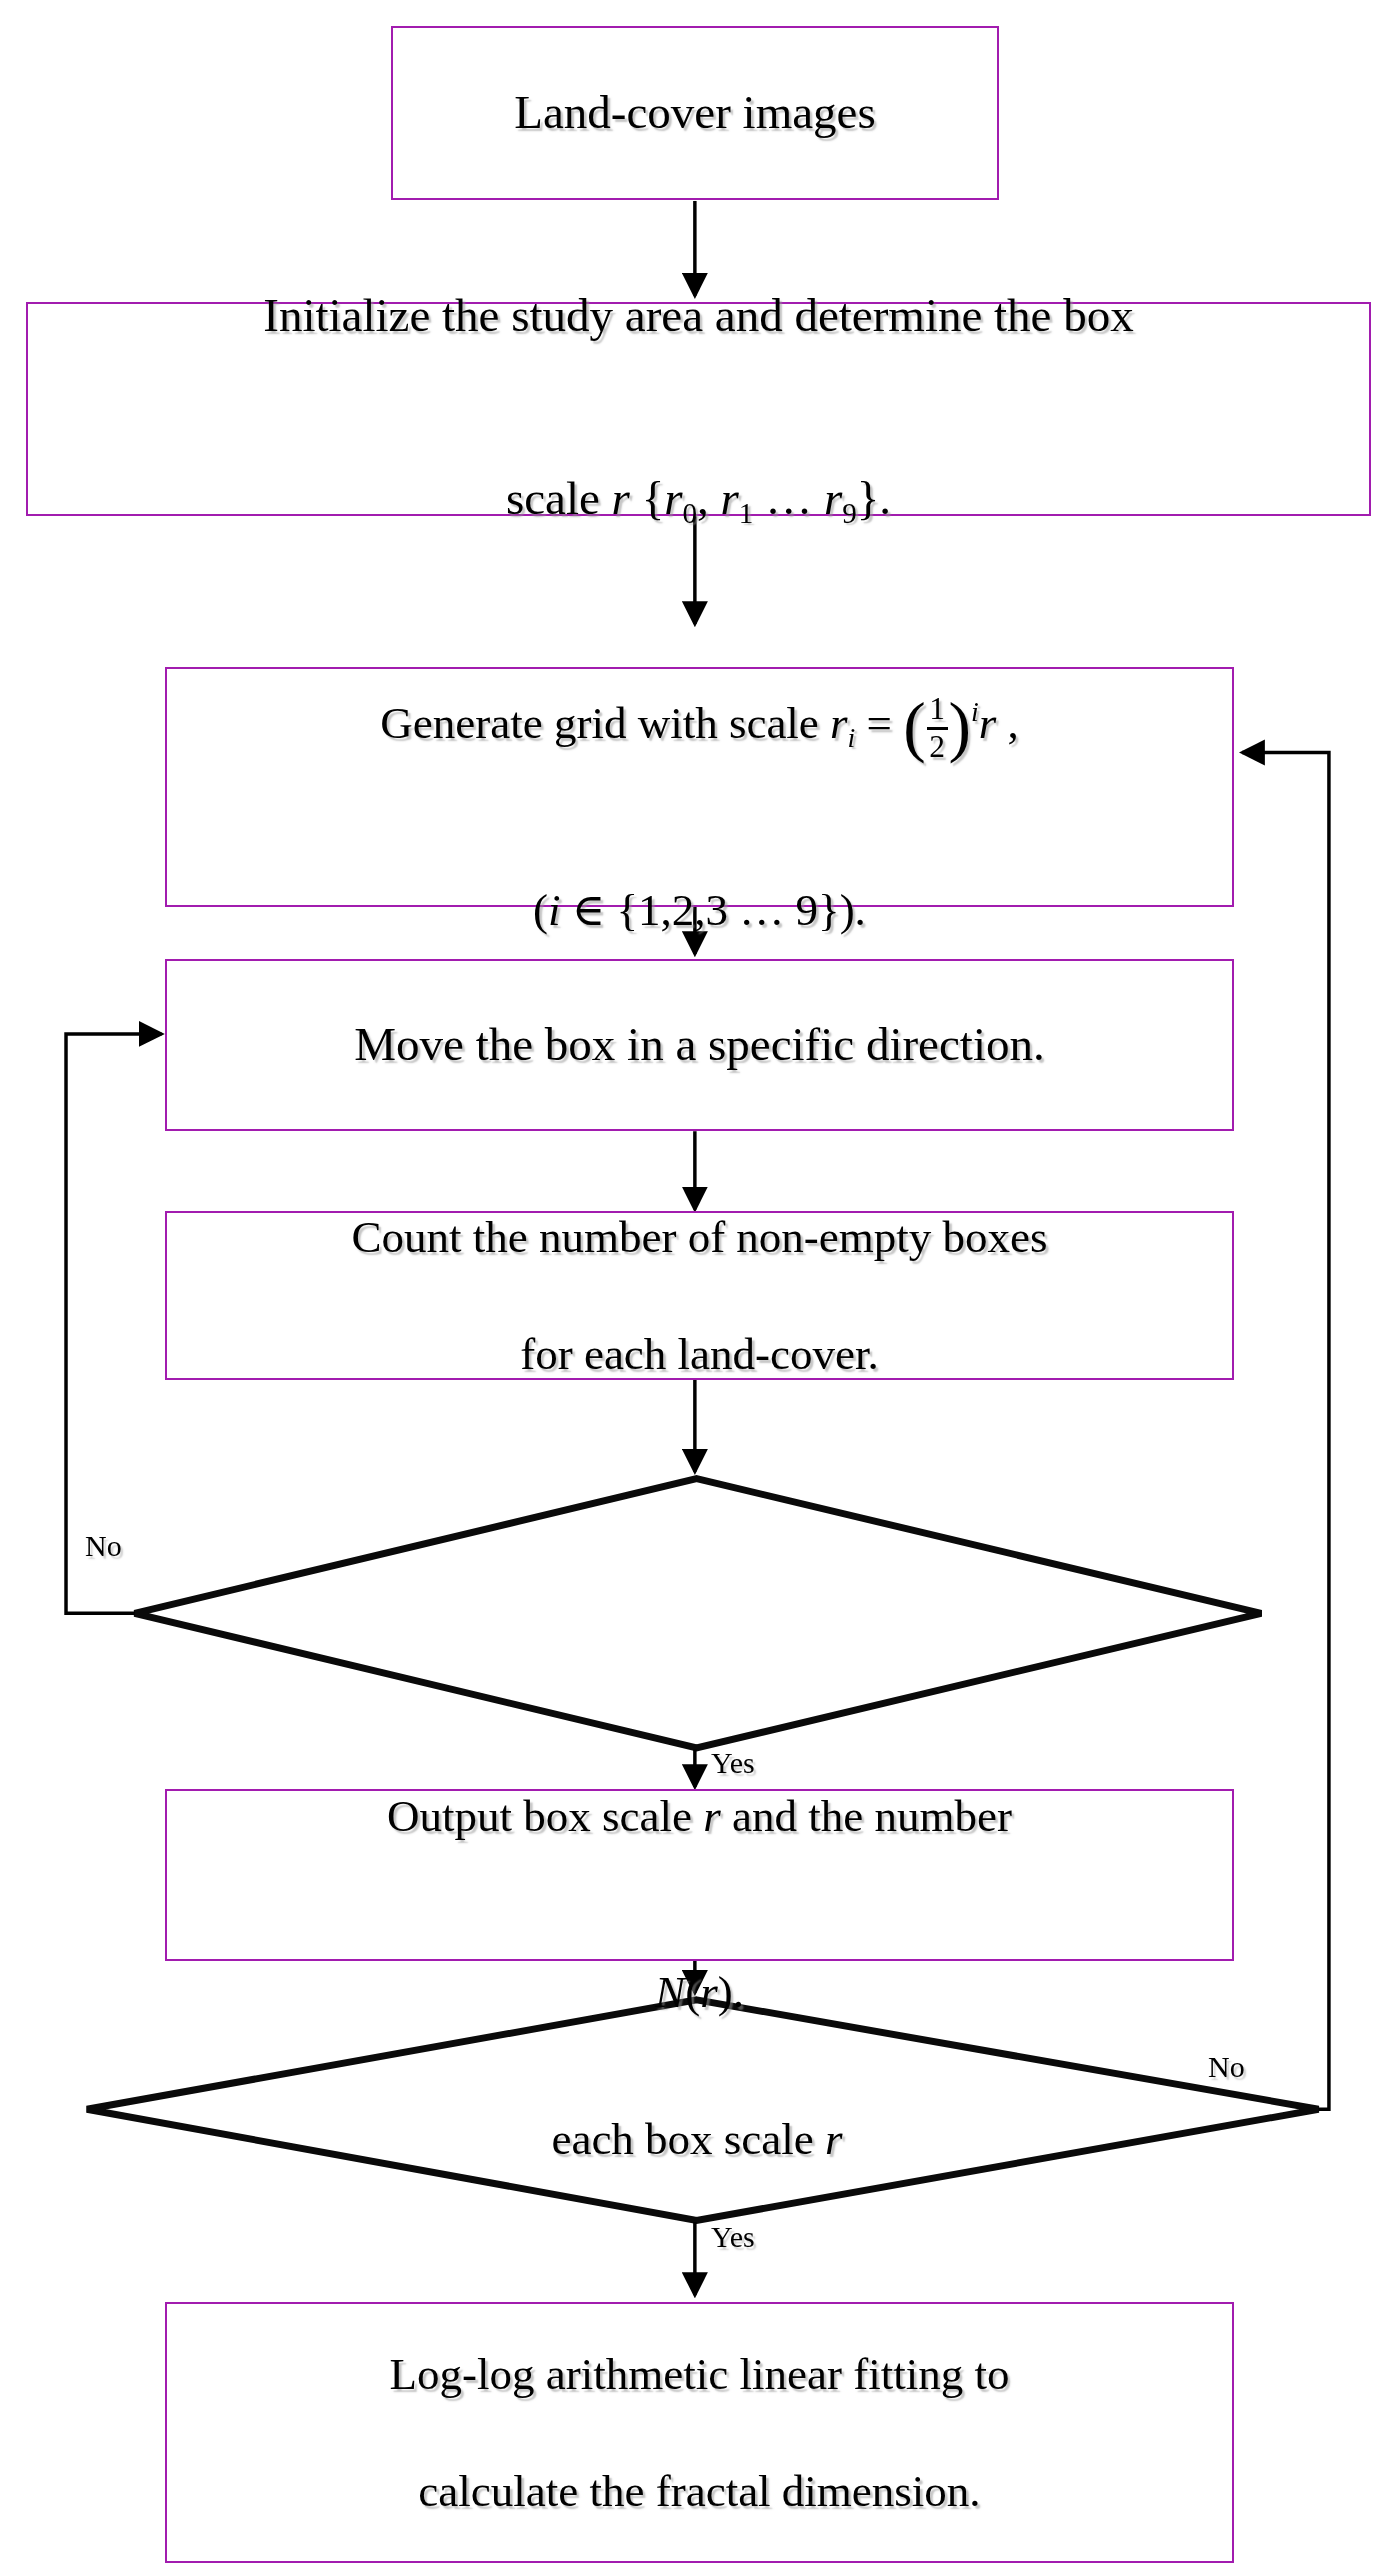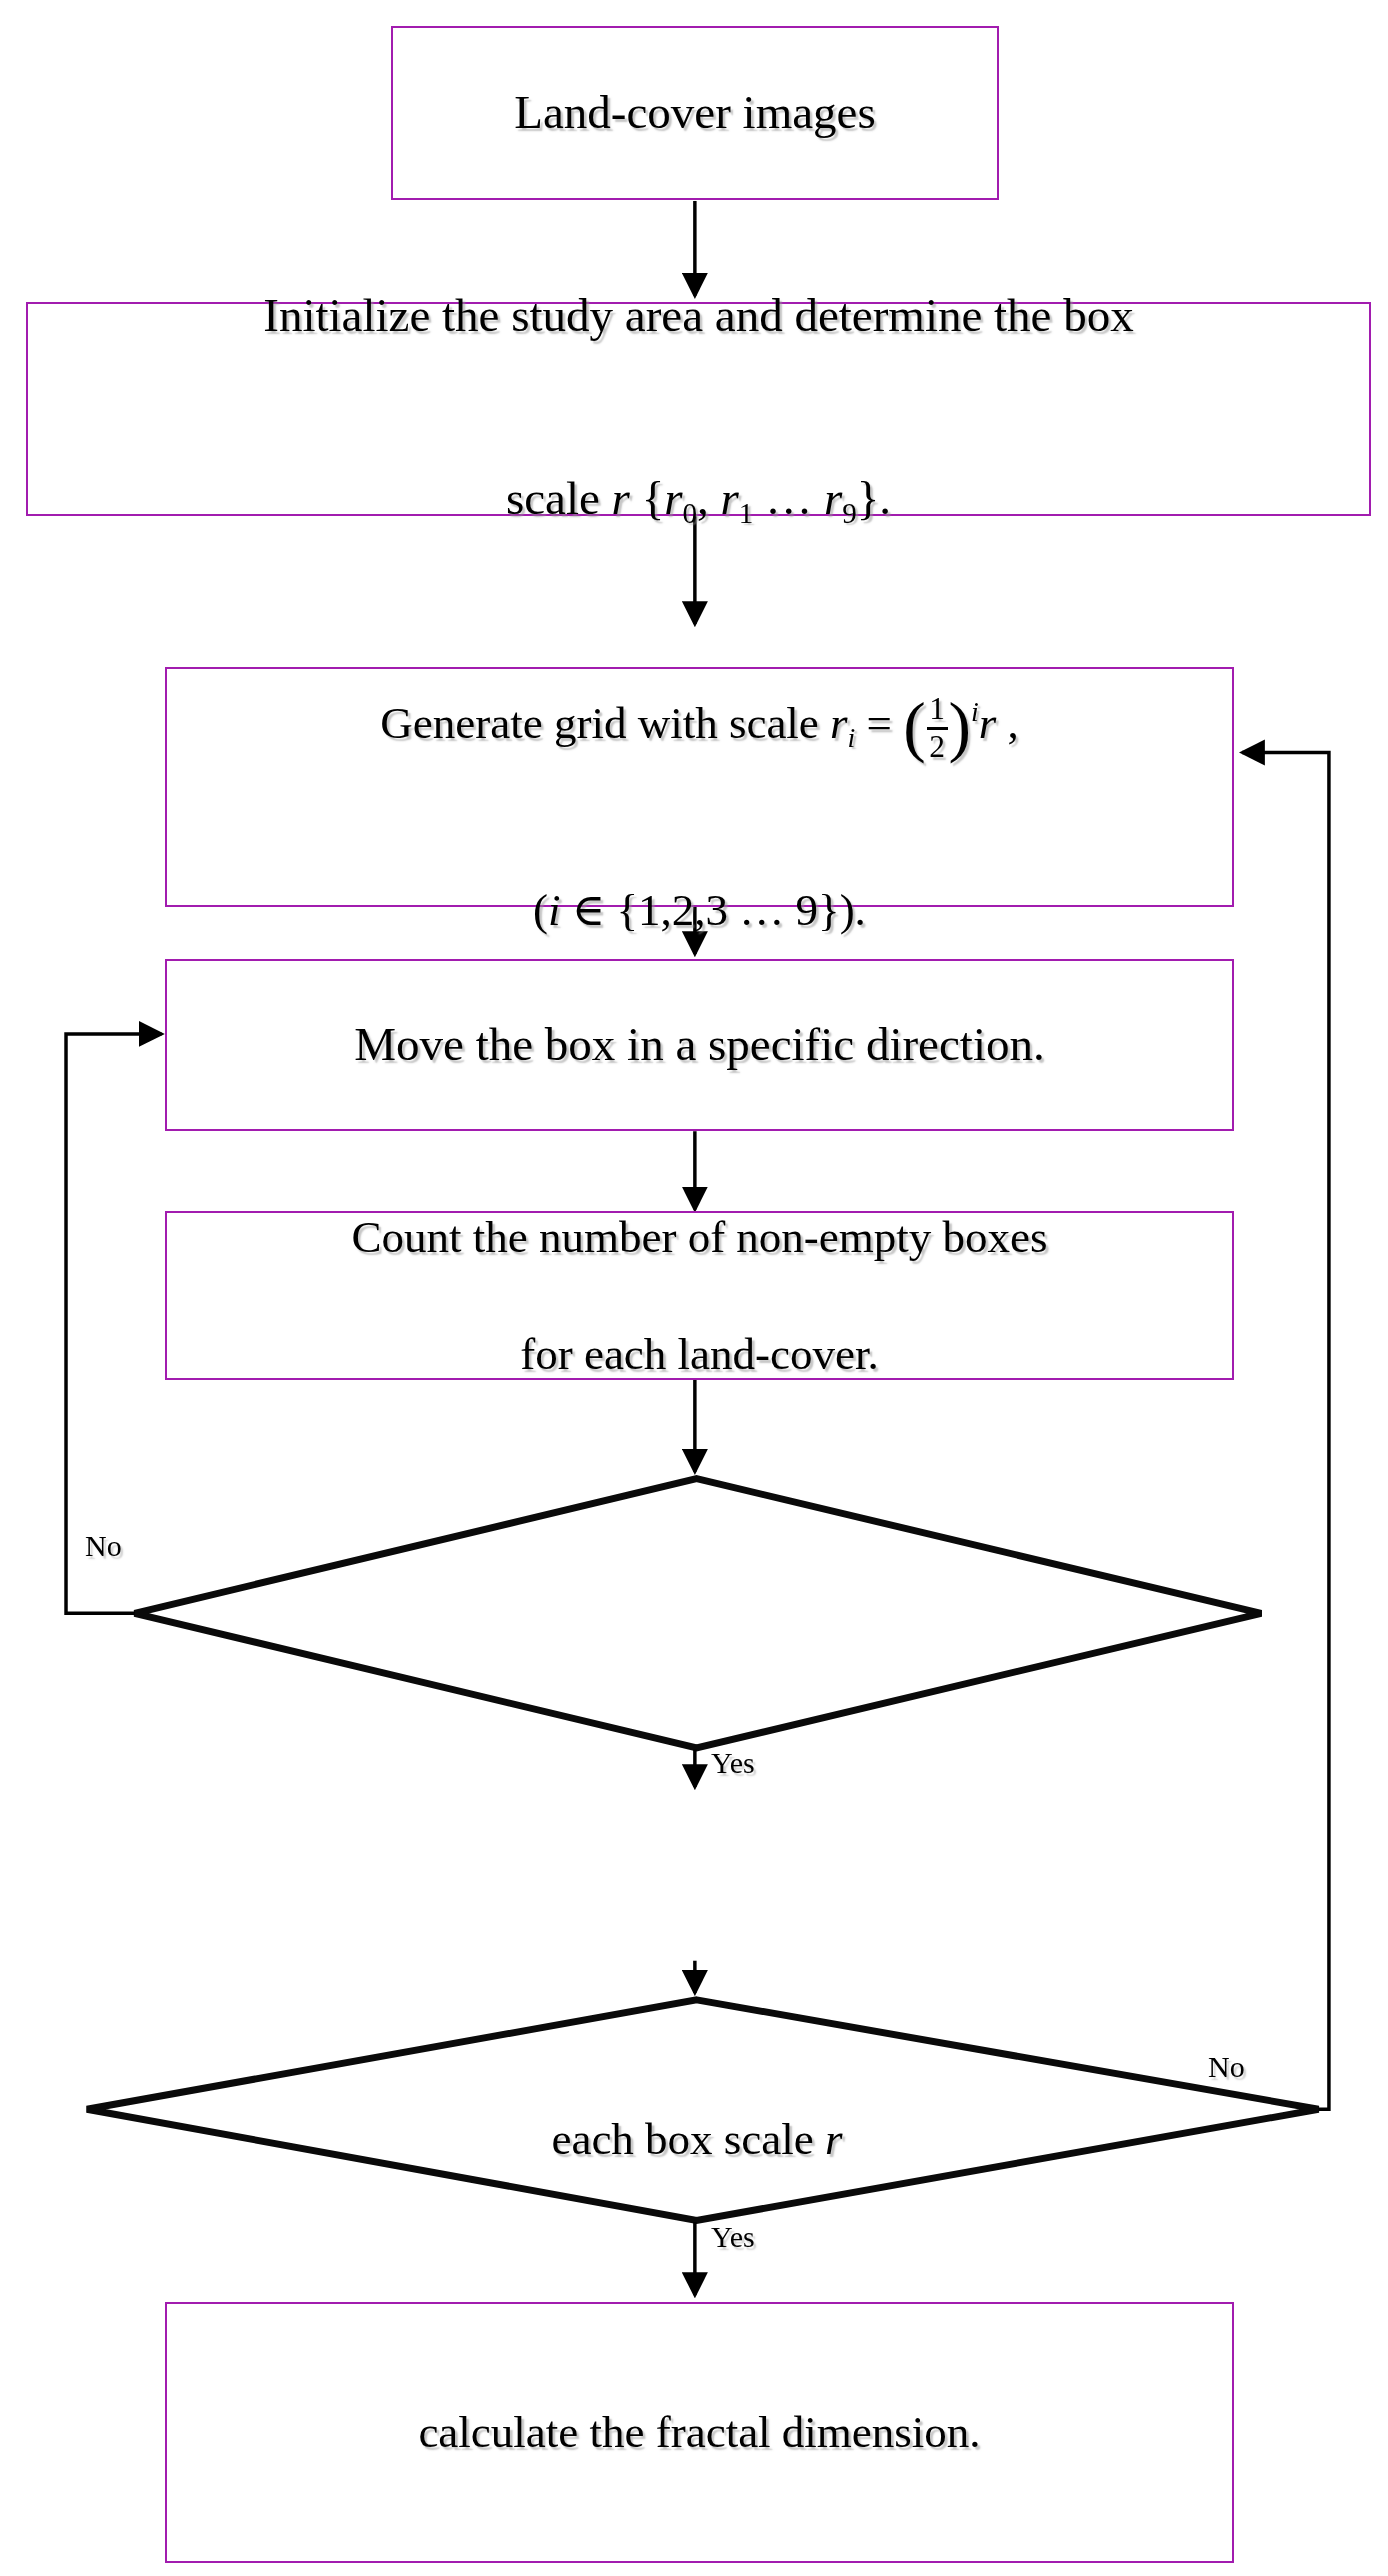--- a/index.html
+++ b/index.html
@@ -177,31 +177,42 @@
   </div>
 
   <div class="node proc" style="left:165px; top:1211px; width:1069px; height:169px;">
     <div class="node-text t52">
       <div>Count the number of non-empty boxes</div>
       <div>for each land-cover.</div>
     </div>
   </div>
 
 
+  <div class="node proc" style="left:165px; top:1789px; width:1069px; height:172px;">
+    <div class="node-text t52">
+      <div>
+        <span>Output box scale </span><span class="it">r</span><span> and the number</span>
+      </div>
+      <div>
+        <span class="it">N</span><span>(</span><span class="it">r</span><span>).</span>
+      </div>
+    </div>
+  </div>
 
   <div class="diamond-label" style="left:391px; top:2007px; width:612px; height:205px;">
     <div class="node-text t52">
       <div>
         <span>each box scale </span><span class="it">r</span>
       </div>
     </div>
   </div>
 
   <div class="node proc" style="left:165px; top:2302px; width:1069px; height:261px;">
     <div class="node-text t52">
+      <div>Log-log arithmetic linear fitting to</div>
       <div>calculate the fractal dimension.</div>
     </div>
   </div>
 
   <div class="edge-label" style="left:85px; top:1529px;">No</div>
 
   <div class="edge-label" style="left:711px; top:1746px;">Yes</div>
 
   <div class="edge-label" style="left:1208px; top:2050px;">No</div>
 

